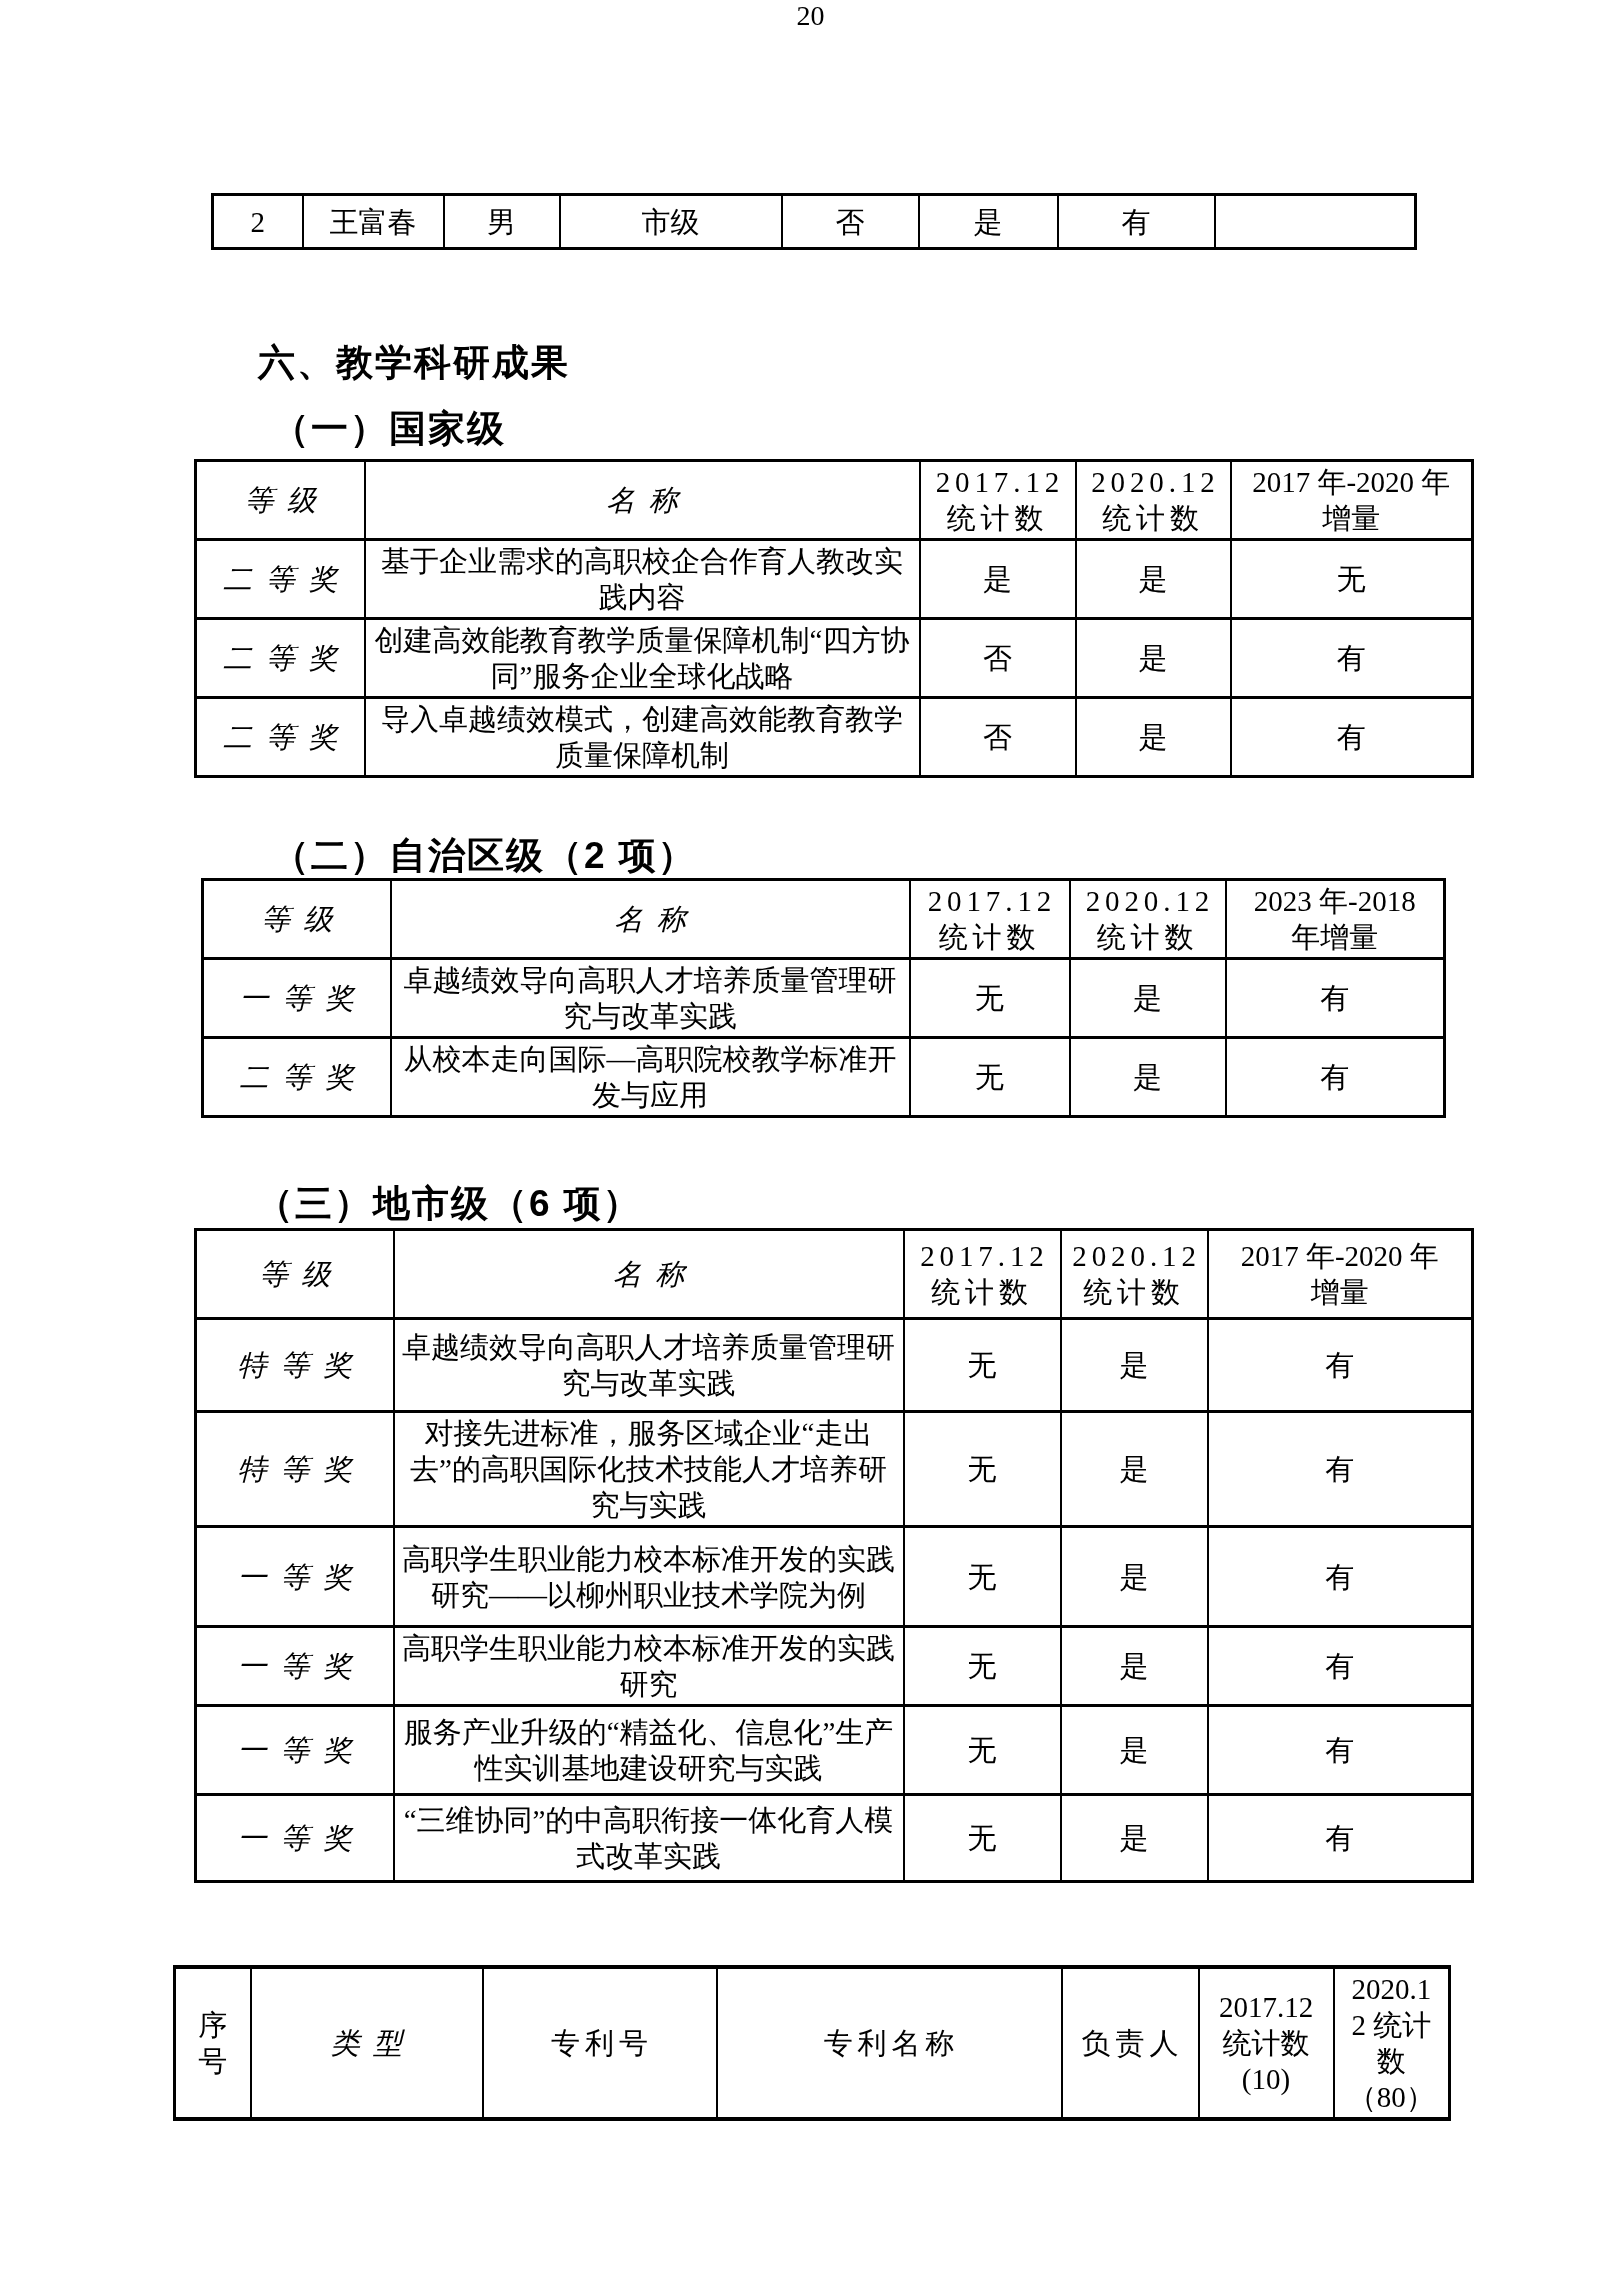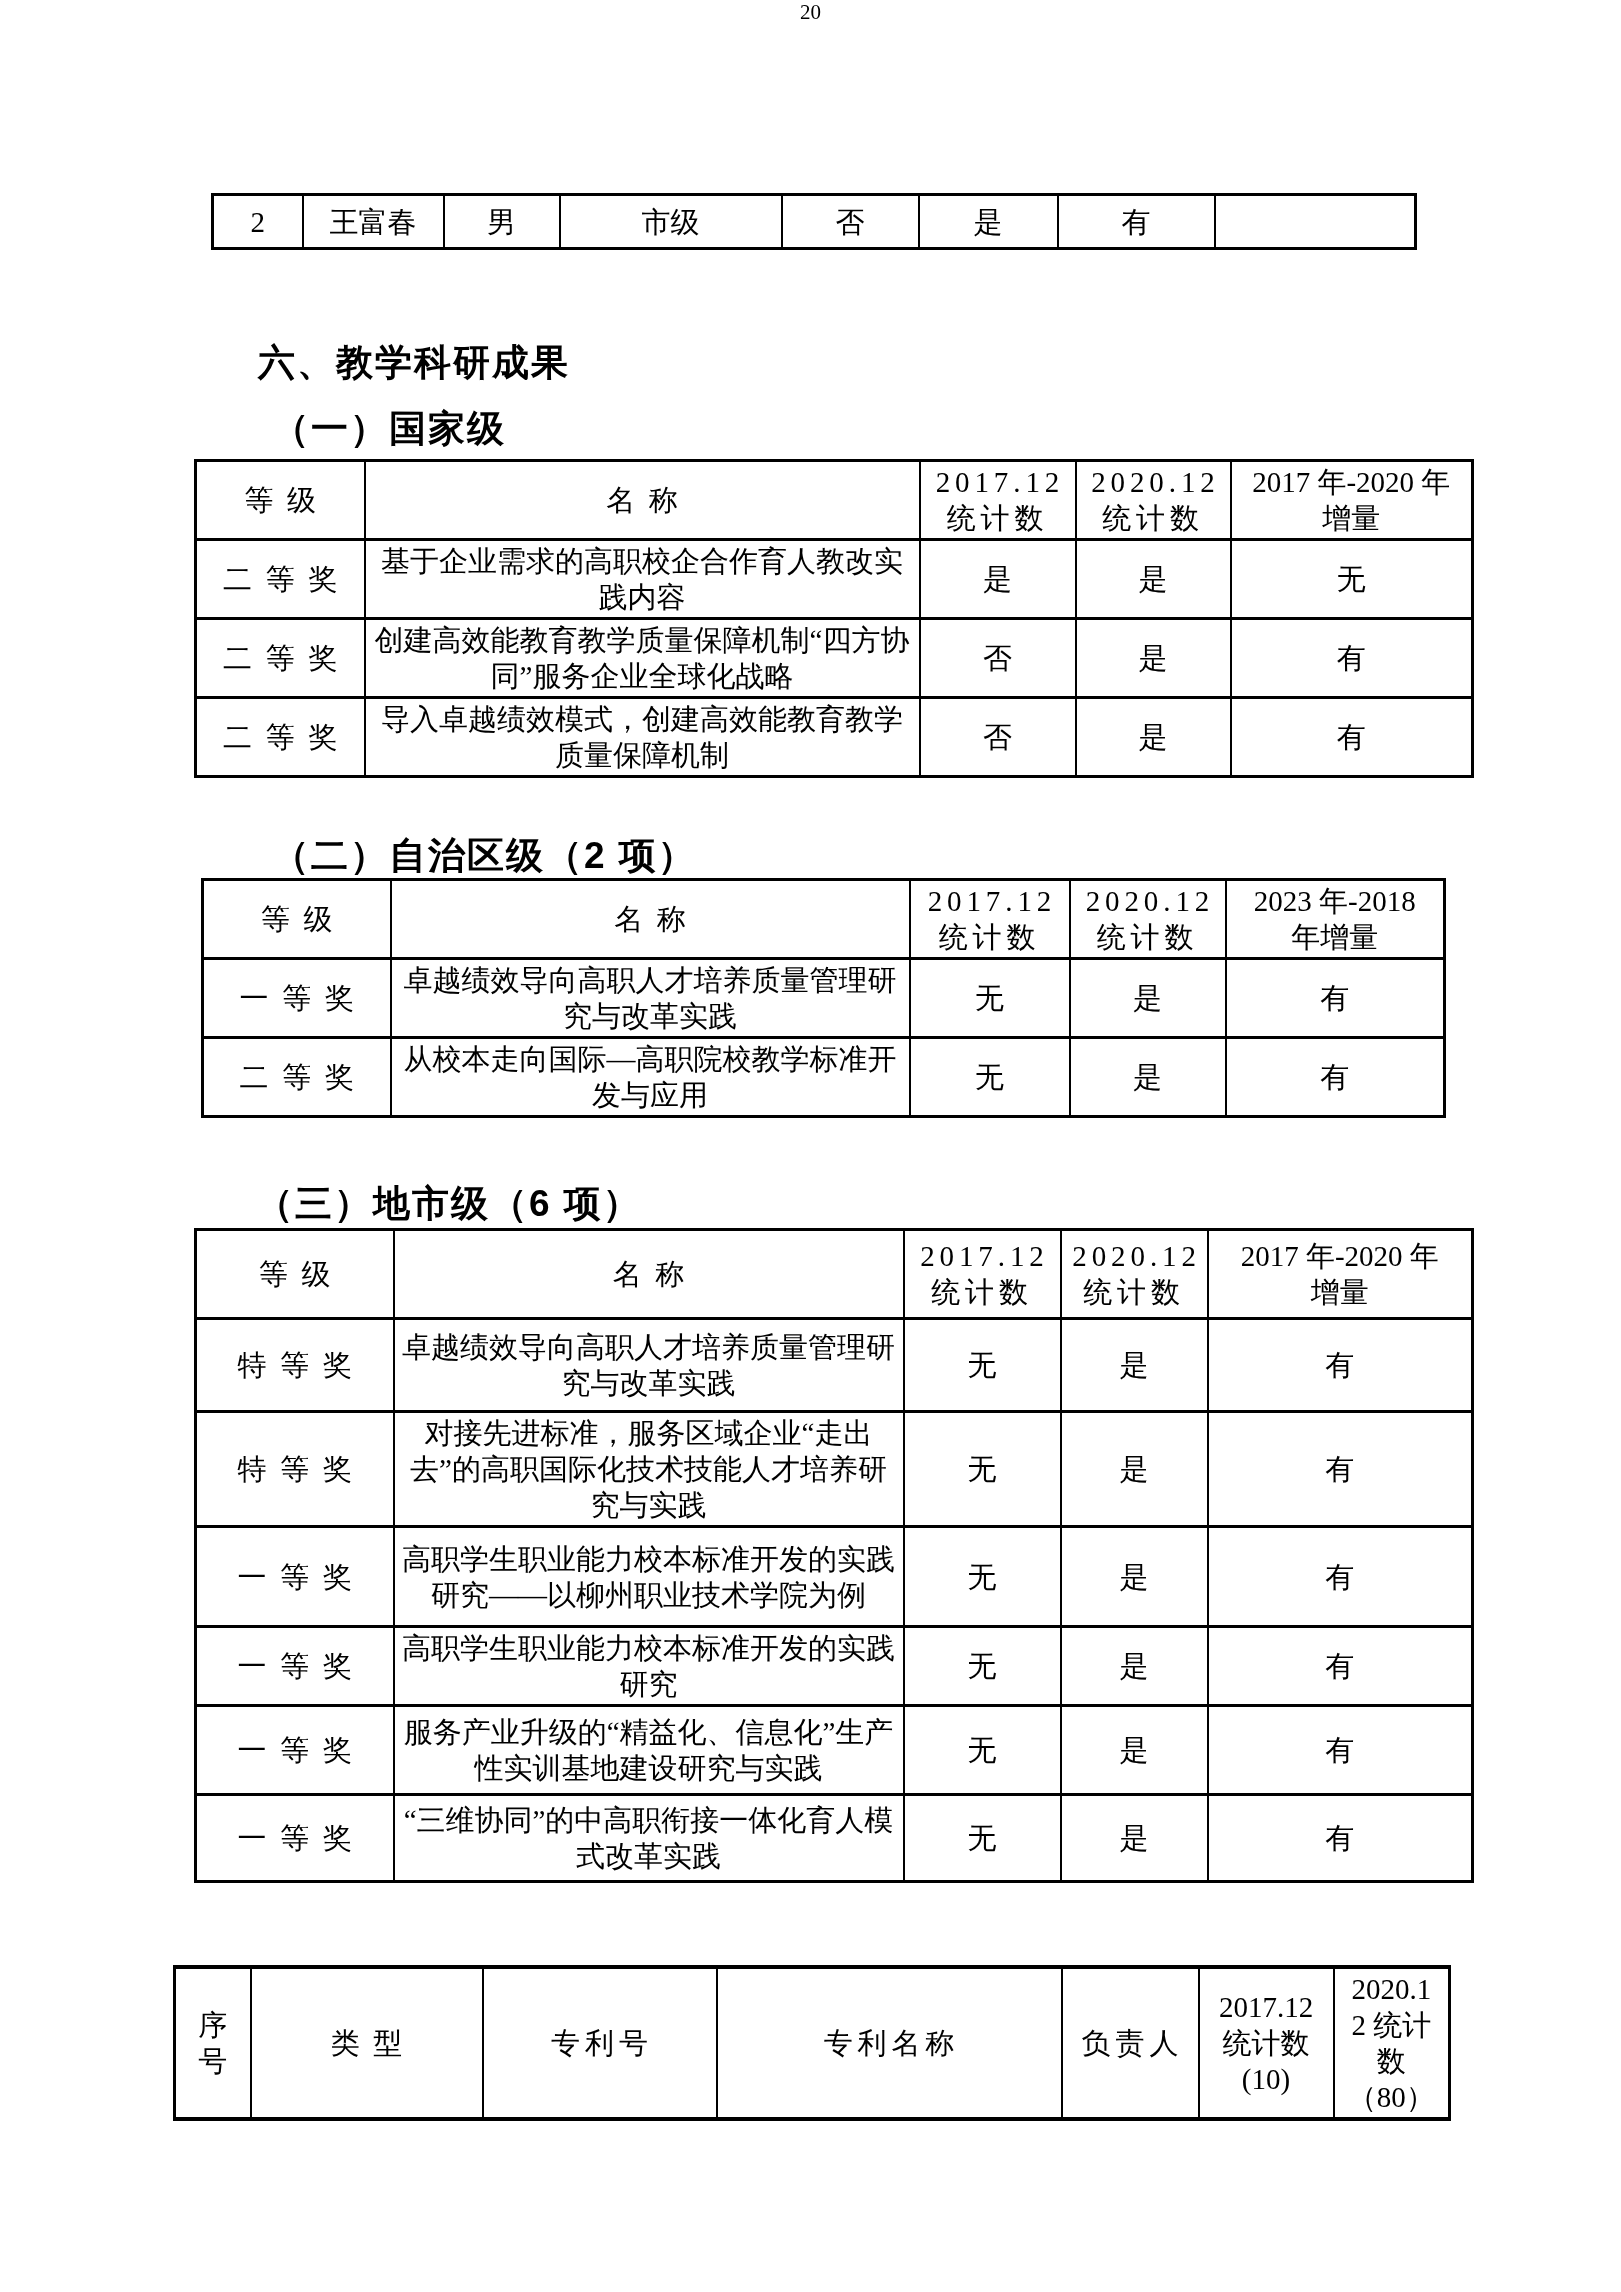--- a/index.html
+++ b/index.html
@@ -12,33 +12,33 @@
     position:absolute; border-collapse:collapse; table-layout:fixed;
     border:3.9px solid #000; background:#fff;
   }
   table.tbl td {
     border:2.9px solid #000; border-top-width:3.9px; border-bottom-width:3.9px;
     text-align:center; vertical-align:middle;
     font-size:29px; line-height:36px; padding:2px 5.9px; overflow:hidden;
   }
   table.t4 { border-top-width:4.9px; border-bottom-width:4.9px; }
   .pre { white-space:pre-line; }
-  .sp  { letter-spacing:13.7px; text-indent:13.7px; }
+  .sp  { letter-spacing:13.7px; text-indent:13.7px;font-style:italic; }
   .sp6 { letter-spacing:4.9px; text-indent:4.9px; }
   .name-c { text-align:center; padding:2px 9.8px; }
   .name-l { text-align:left; padding:2px 19.6px 2px 21.6px; }
   .vhead { line-height:57px; }
   .heading {
     position:absolute; white-space:nowrap;
     font-family:"Liberation Sans","DejaVu Sans",sans-serif;
     font-weight:700; font-size:37px; letter-spacing:2px;
   }
   .pageno {
     position:absolute; left:0; right:0; top:2186; text-align:center;
-    font-size:21px; font-family:"Liberation Serif","DejaVu Serif",serif;
+    font-size:28px; font-family:"Liberation Serif","DejaVu Serif",serif;
   }
 </style>
 </head>
 <body>
 
 <div class="page">
 
   <table class="tbl" style="left:211px; top:193px; width:1204px;">
     <colgroup>
       <col style="width:90px">

